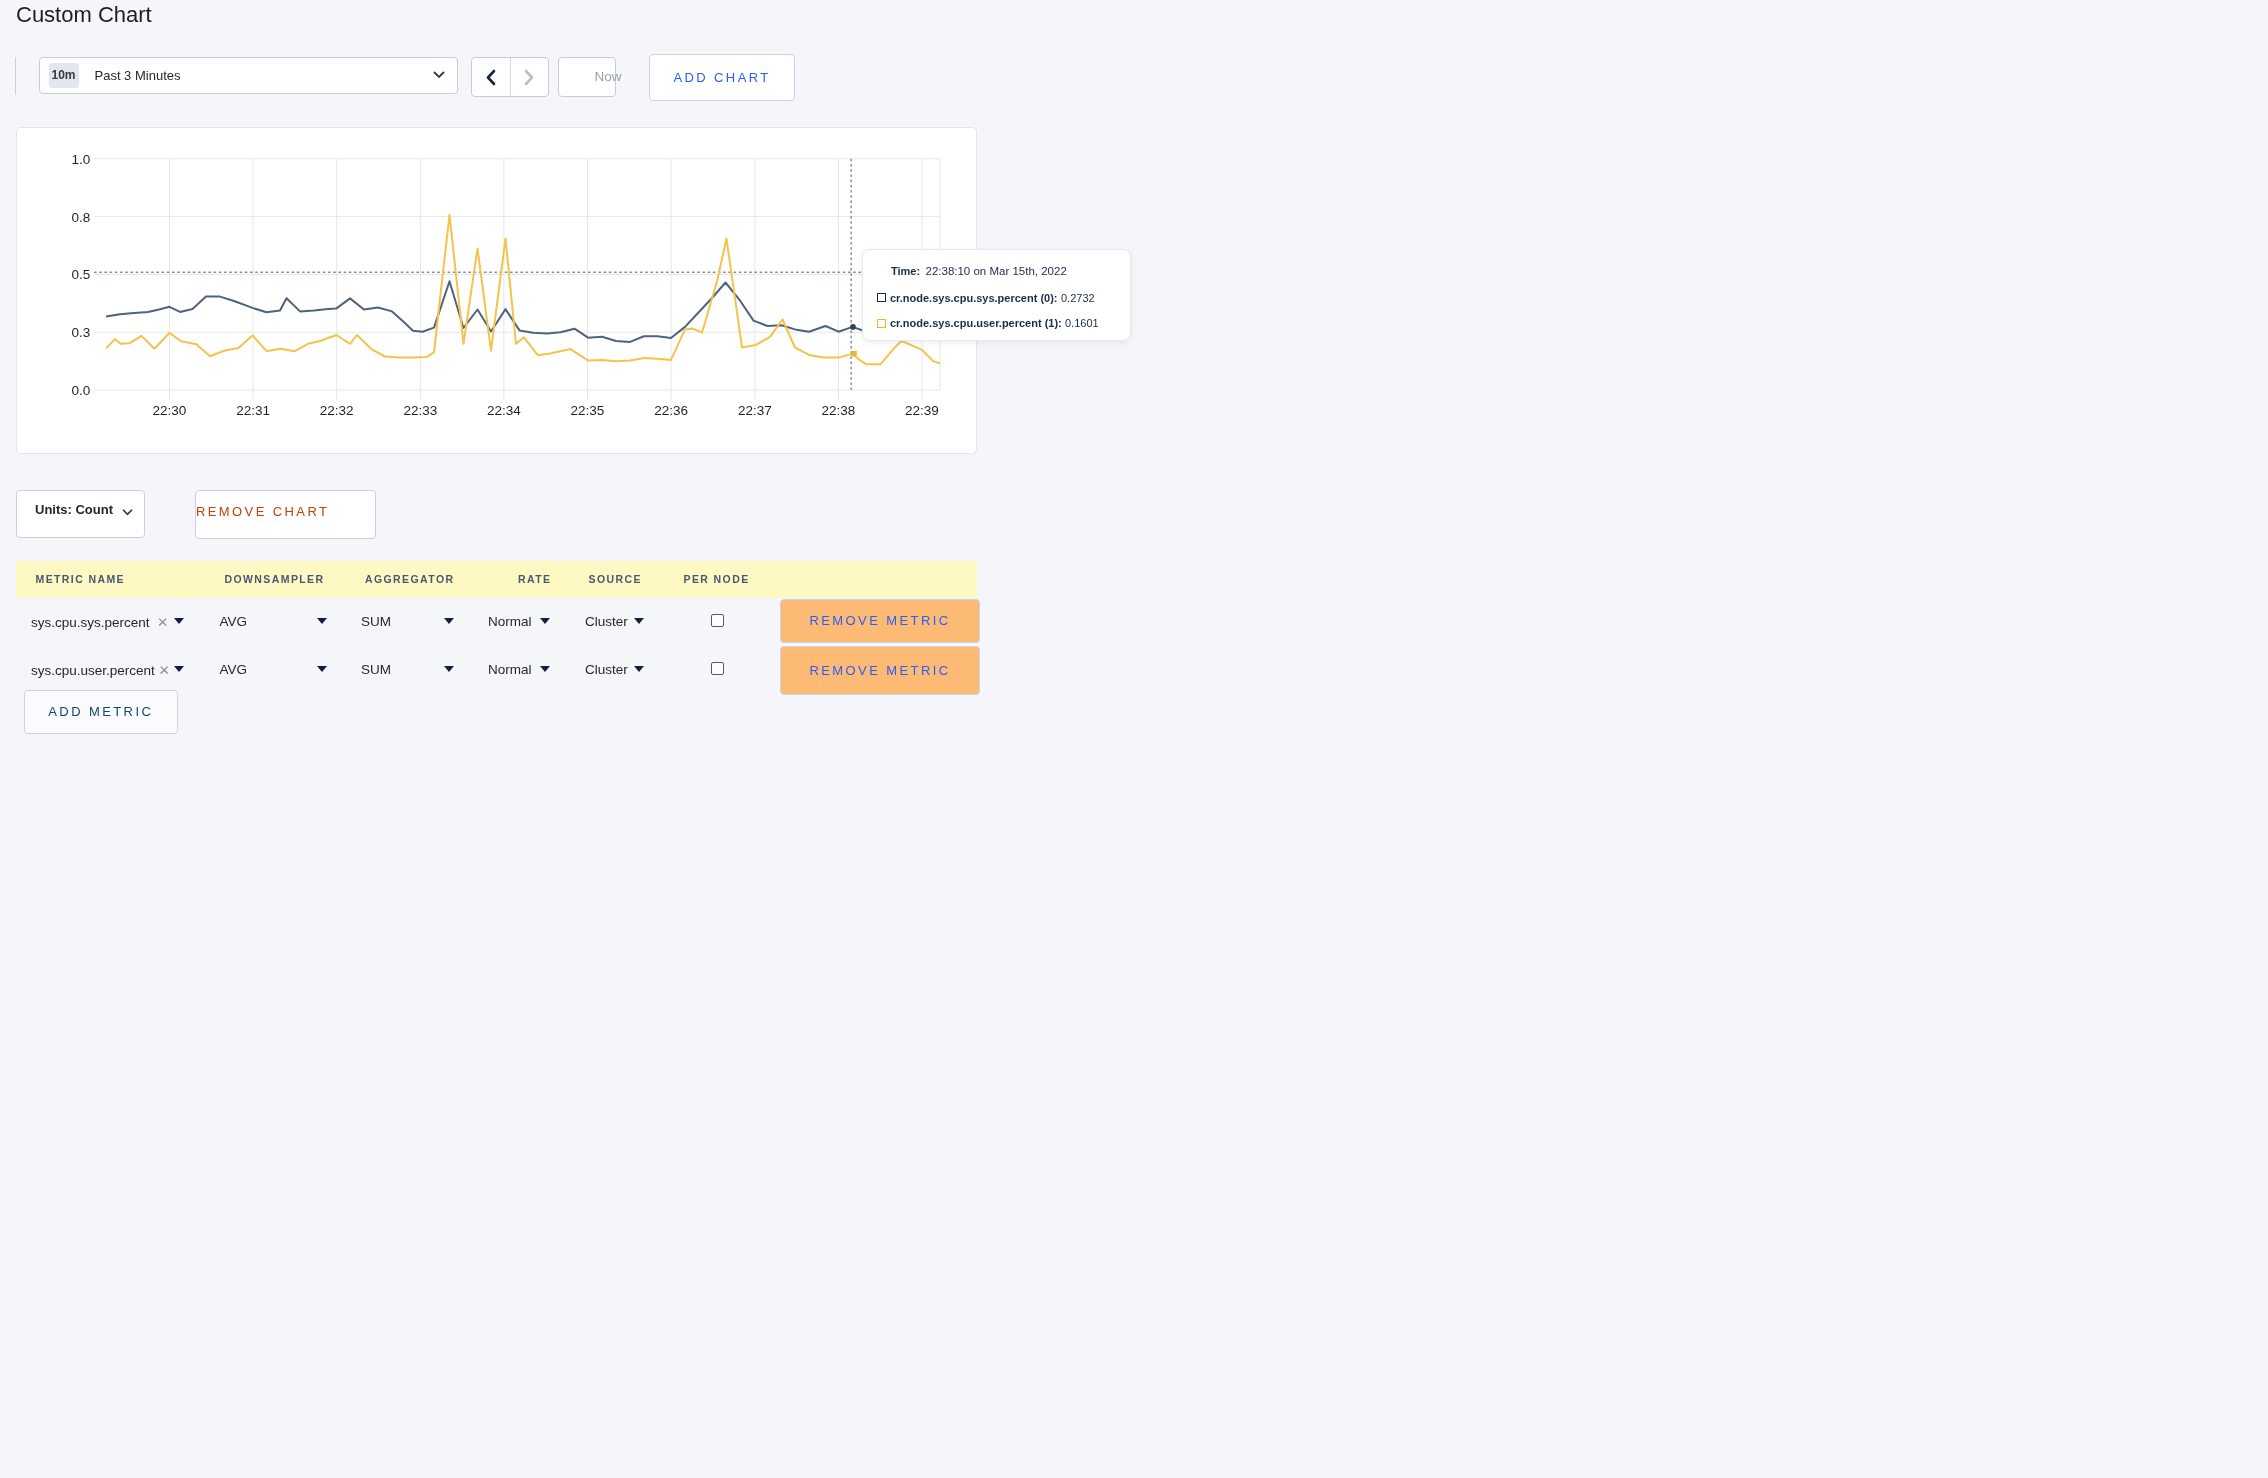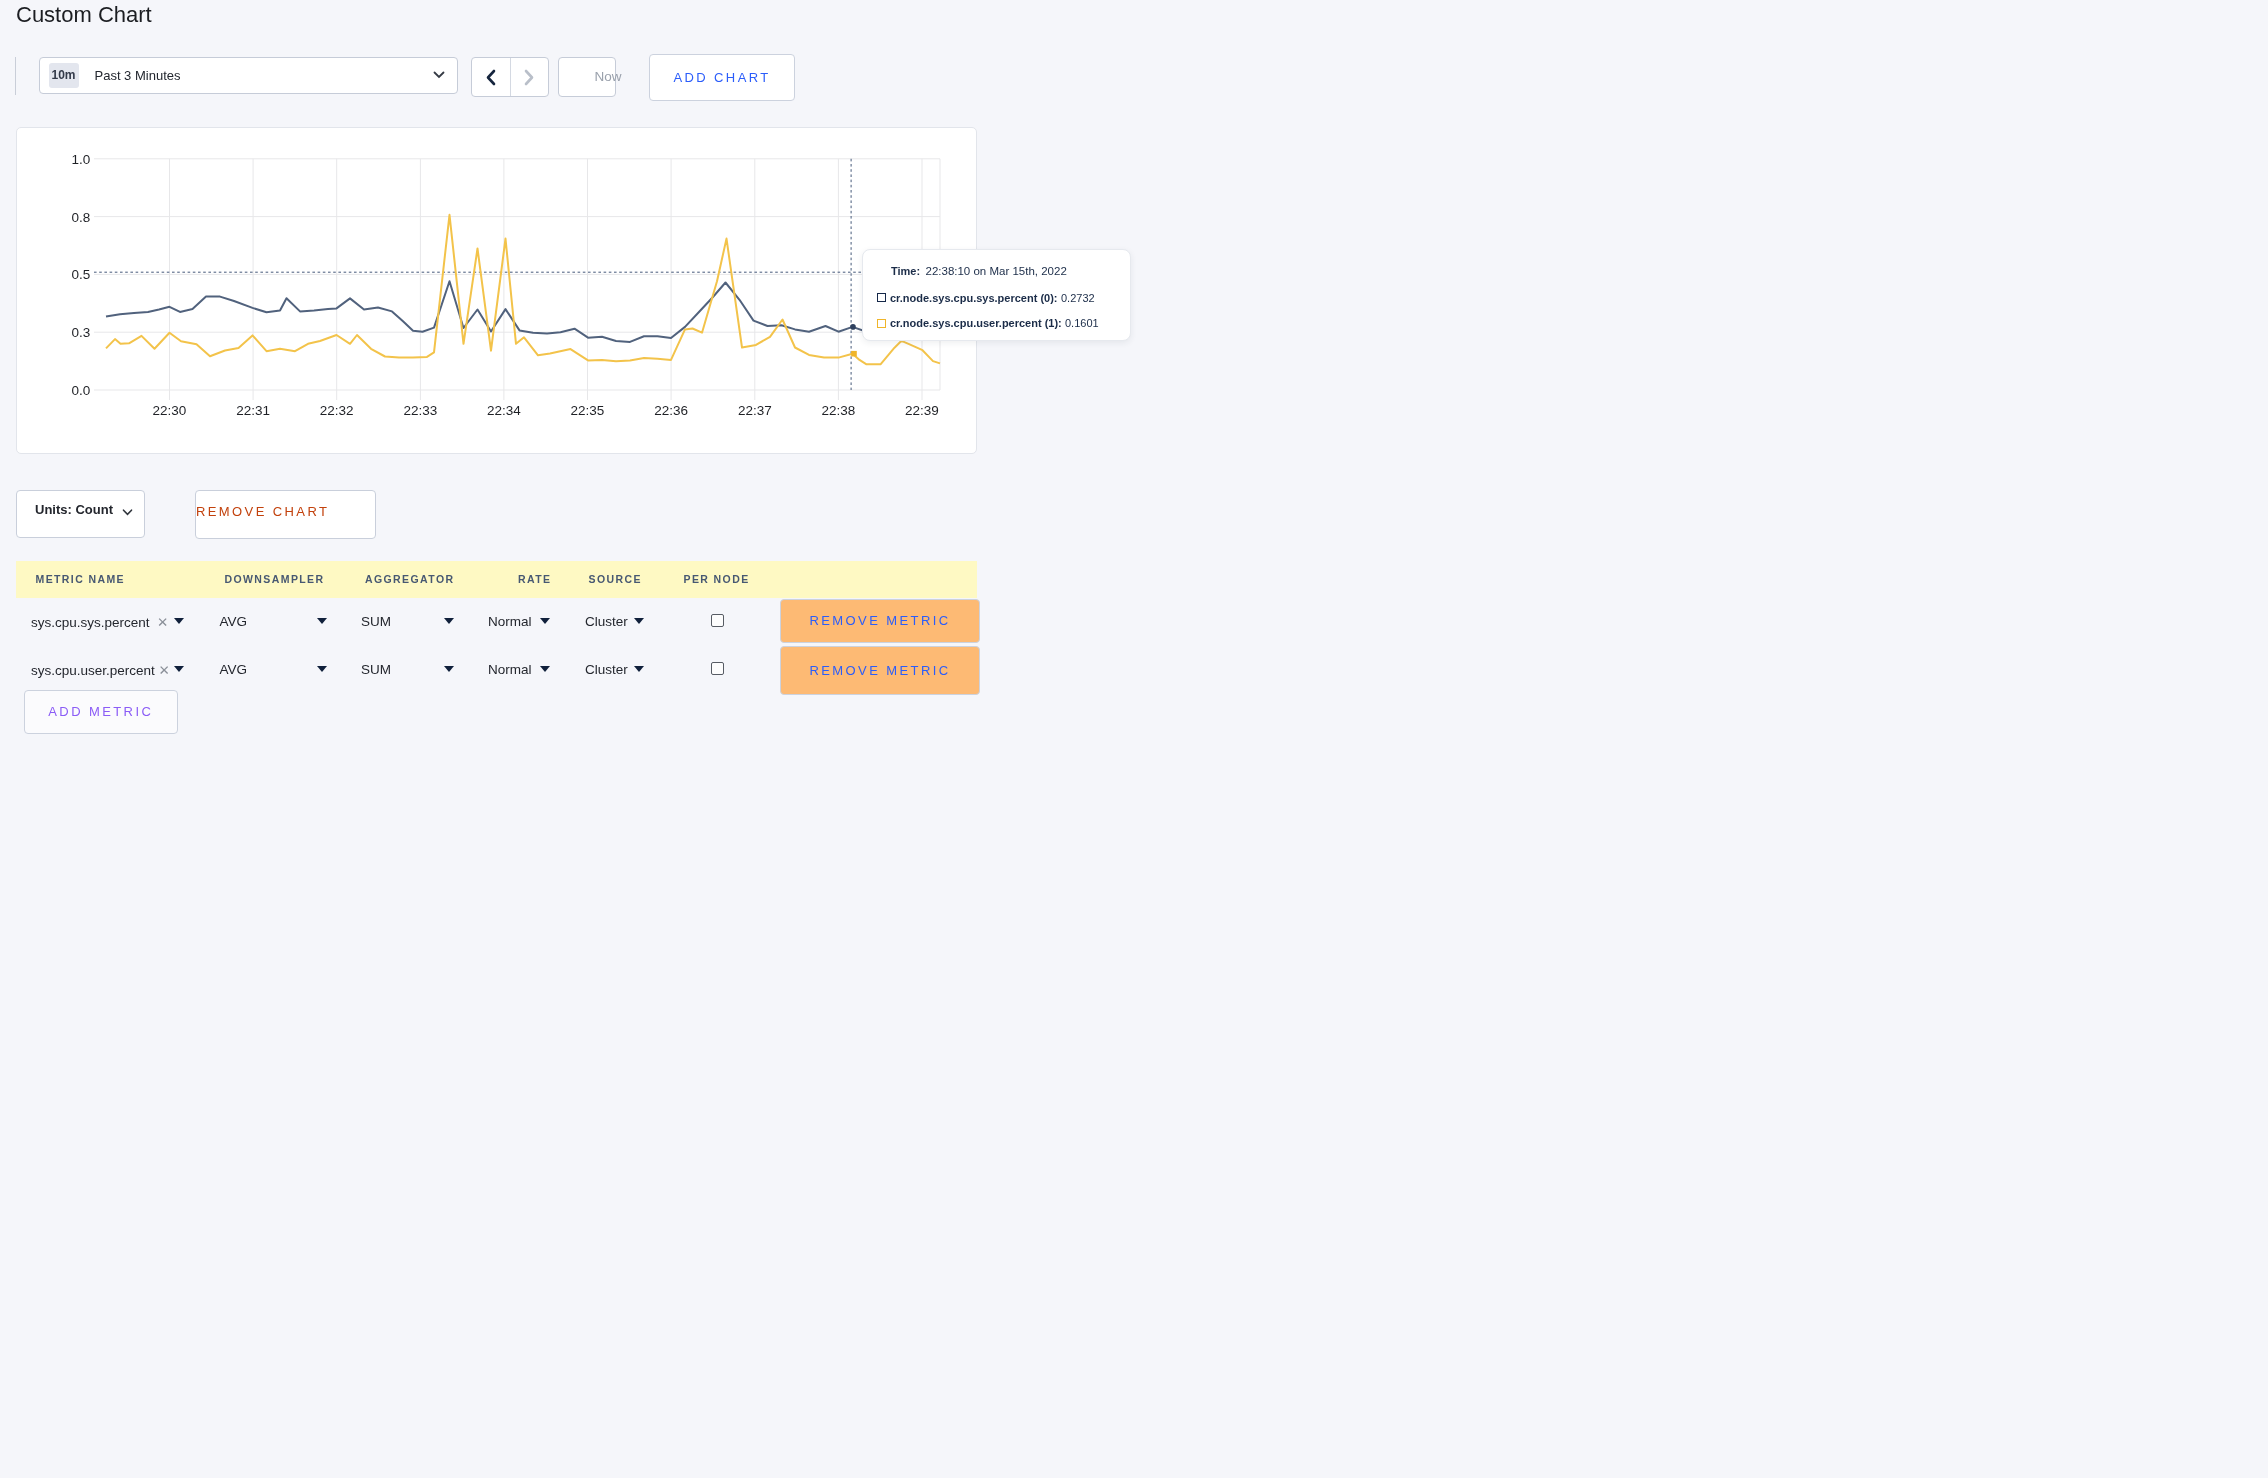--- a/index.html
+++ b/index.html
@@ -23,21 +23,21 @@
   .units { position:absolute; left:16px; top:489.5px; width:128.5px; height:48.5px; background:#fff; border:1px solid #c9cfdb; border-radius:4px;padding-left:41px; }
   .units .txt { position:absolute; left:18px; top:0; line-height:38.5px; font-size:13px; font-weight:700; color:#23262d; }
   .rmchart { position:absolute; left:155px; top:489.5px; width:181px; height:49px; background:#fff; border:1px solid #c9cfdb; border-radius:4px; color:#c2410c; font-size:13px; font-weight:500; letter-spacing:2.4px; text-align:left; line-height:41px;margin-left:40px; }
   .thead { position:absolute; left:16px; top:561px; width:961px; height:37px; background:#fef9c3; }
   .th { position:absolute; top:0; line-height:37px; font-size:10.5px; font-weight:700; letter-spacing:1.4px; color:#475872; }
   .cell { position:absolute; font-size:13.5px; color:#24272e; white-space:nowrap; }
   .tri { position:absolute; width:0; height:0; border-left:5.5px solid transparent; border-right:5.5px solid transparent; border-top:6.5px solid #10203b; }
   .xgray { color:#8a8f98; }
   .cb { position:absolute; width:13px; height:13px; border:1.4px solid #575c64; border-radius:2px; background:#fdfdfd; }
   .rmmetric { position:absolute; left:780px; width:200px; background:#fdba74; border:1px solid #ccd2de; border-radius:4px; color:#2b5dfa; font-size:13px; font-weight:500; letter-spacing:2.4px; text-align:center; }
-  .addmetric { position:absolute; left:24px; top:690px; width:153.5px; height:44px; background:#fbfbfd; border:1px solid #ccd2de; border-radius:4px; color:#8b5cf6; font-size:13px; font-weight:500; letter-spacing:2.4px; text-align:center; line-height:42px; }
+  .addmetric { position:absolute; left:24px; top:690px; width:153.5px; height:44px; background:#fbfbfd; border:1px solid #ccd2de; border-radius:4px; color:#0c4a6e; font-size:13px; font-weight:500; letter-spacing:2.4px; text-align:center; line-height:42px; }
   svg { display:block; }
 </style></head>
 <body>
 <h1>Custom Chart</h1>
 <div class="vline"></div>
 <div class="tsdrop">
   <div class="badge10">10m</div>
   <div class="past">Past 3 Minutes</div>
   <svg class="abs" style="right:12px; top:13px;" width="12" height="8" viewBox="0 0 12 8">
       <path d="M1.5 1.5 L6 6 L10.5 1.5" fill="none" stroke="#343a44" stroke-width="1.8" stroke-linecap="round"></path>

